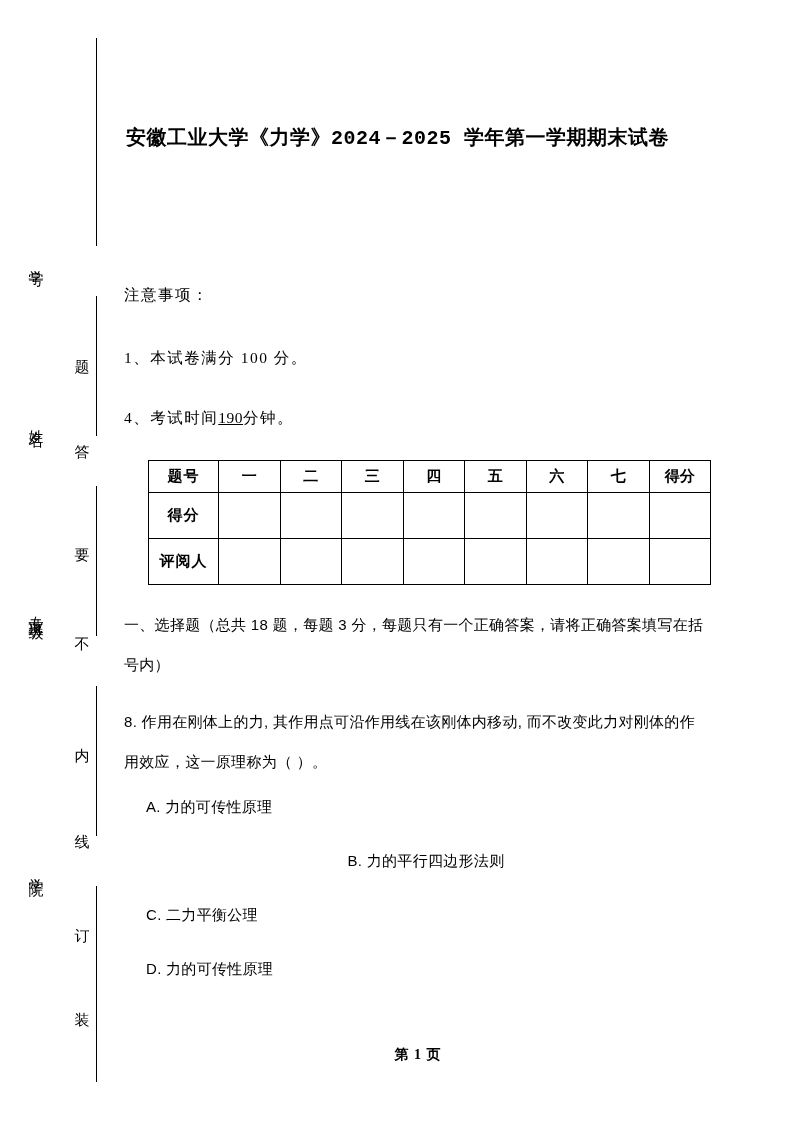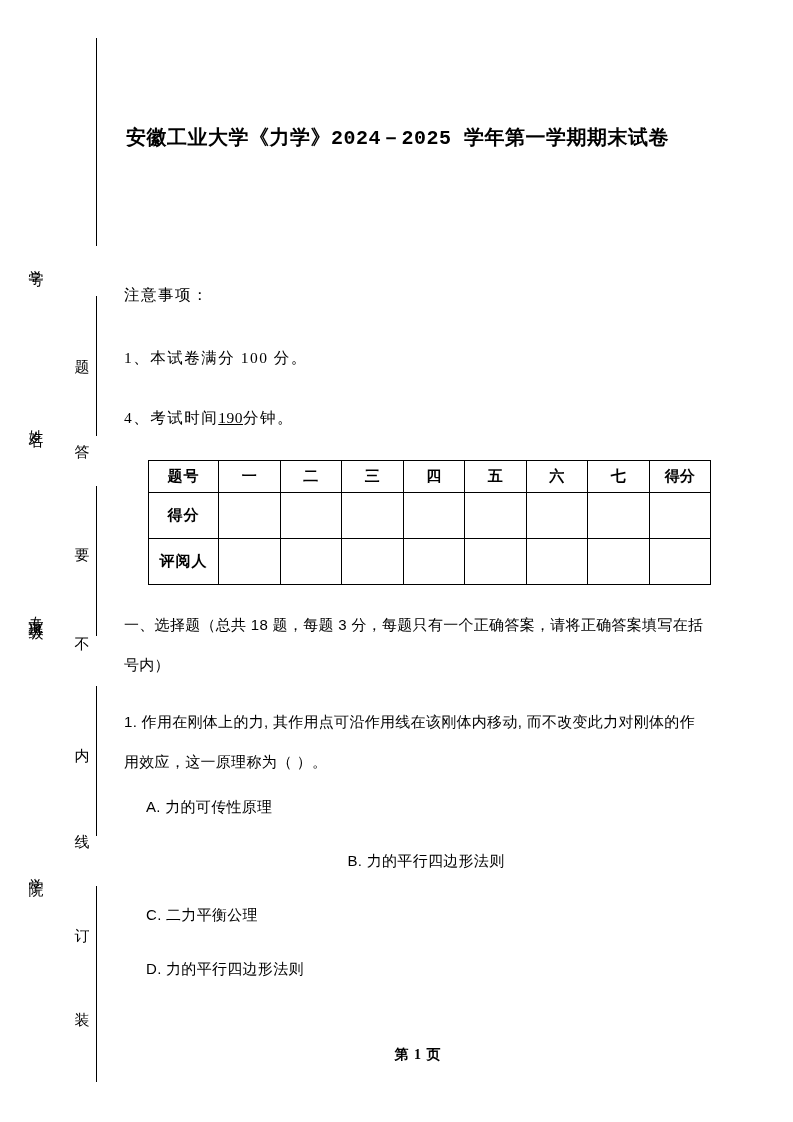--- a/index.html
+++ b/index.html
@@ -258,21 +258,21 @@
         <td></td>
         <td></td>
         <td></td>
         <td></td>
       </tr>
     </tbody>
   </table>
 
   <div class="sans-block" id="section-1-heading">一、选择题（总共 18 题，每题 3 分，每题只有一个正确答案，请将正确答案填写在括号内）</div>
 
-  <div class="sans-block" id="question-1-text">1. 作用在刚体上的力, 其作用点可沿作用线在该刚体内移动, 而不改变此力对刚体的作用效应，这一原理称为（  ）。</div>
+  <div class="sans-block" id="question-1-text">8. 作用在刚体上的力, 其作用点可沿作用线在该刚体内移动, 而不改变此力对刚体的作用效应，这一原理称为（  ）。</div>
 
   <div class="option-line" id="option-0">A. 力的可传性原理</div>
   <div class="option-line" id="option-1">B. 力的平行四边形法则</div>
   <div class="option-line" id="option-2">C. 二力平衡公理</div>
-  <div class="option-line" id="option-3">D. 力的平行四边形法则</div>
+  <div class="option-line" id="option-3">D. 力的可传性原理</div>
 
   <div id="page-footer">第 1 页</div>
 </div>
 
 </body></html>

